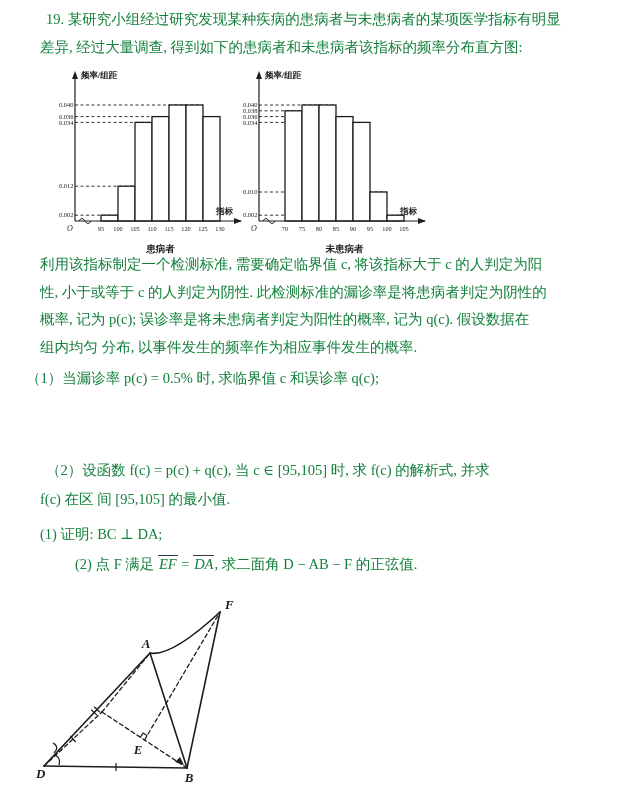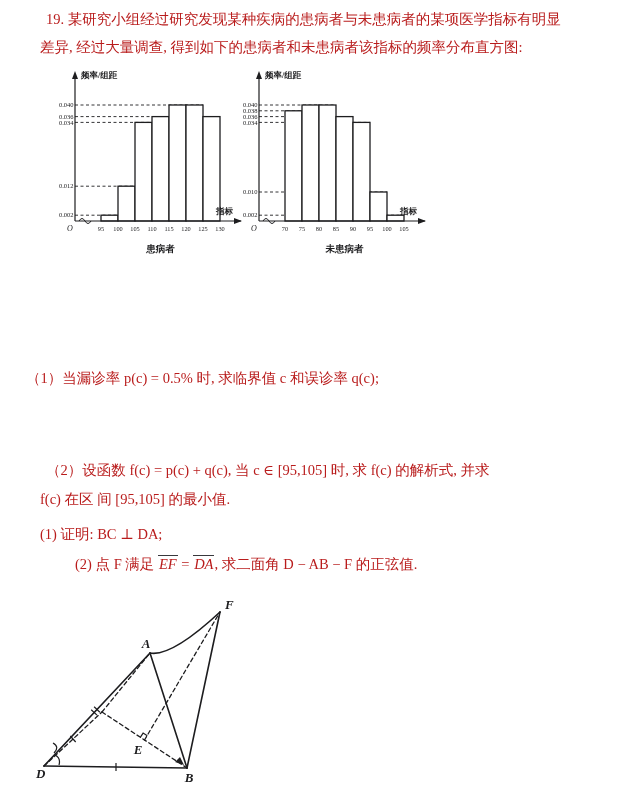--- a/index.html
+++ b/index.html
@@ -2,21 +2,21 @@
 <html><head>
 <meta charset="utf-8">
 <style>
   html,body{margin:0;padding:0;background:#e8e8e8;}
   .page{
     position:relative;
     width:641px;height:796px;
     margin:0 auto;
     background:#ffffff;
     font-family:"Liberation Serif","DejaVu Serif",serif;
-    color:#b91c1c;
+    color:#15803d;
     overflow:hidden;
   }
   .tblock{position:absolute;font-size:14.5px;line-height:27.5px;white-space:nowrap;}
   .tline{white-space:nowrap;}
   .indent1{padding-left:6px;}
   .vec{font-style:italic;border-top:1px solid #38383d;padding:0 1px;}
   svg text{font-family:"Liberation Serif","DejaVu Serif",serif;}
   .chart{position:absolute;text-align:center;}
   .figure{position:absolute;}
 </style>
@@ -98,20 +98,26 @@
         <text x="119" y="165" font-size="6.3" text-anchor="middle" fill="#1d1d1f">90</text>
         <text x="136" y="165" font-size="6.3" text-anchor="middle" fill="#1d1d1f">95</text>
         <text x="153" y="165" font-size="6.3" text-anchor="middle" fill="#1d1d1f">100</text>
         <text x="170" y="165" font-size="6.3" text-anchor="middle" fill="#1d1d1f">105</text>
         <text x="31" y="12" font-size="8.5" font-weight="bold" fill="#1d1d1f">频率/组距</text>
         <text x="166" y="148" font-size="8.5" font-weight="bold" fill="#1d1d1f">指标</text>
         <text x="17" y="165" font-size="8" font-style="italic" fill="#1d1d1f">O</text>
         <text x="110.5" y="186" font-size="9.5" font-weight="bold" text-anchor="middle" fill="#1d1d1f">未患病者</text>
       </svg></div>
 
+  <div class="tblock" style="left:40px;top:251px;">
+    <div class="tline">利用该指标制定一个检测标准, 需要确定临界值 c, 将该指标大于 c 的人判定为阳</div>
+    <div class="tline">性, 小于或等于 c 的人判定为阴性. 此检测标准的漏诊率是将患病者判定为阴性的</div>
+    <div class="tline">概率, 记为 p(c); 误诊率是将未患病者判定为阳性的概率, 记为 q(c). 假设数据在</div>
+    <div class="tline">组内均匀 分布, 以事件发生的频率作为相应事件发生的概率.</div>
+  </div>
 
   <div class="tblock" style="left:26px;top:365px;">
     <div class="tline">（1）当漏诊率 p(c) = 0.5% 时, 求临界值 c 和误诊率 q(c);</div>
   </div>
 
   <div class="tblock" style="left:40px;top:412px;line-height:28.5px;margin-top:44px;">
     <div class="tline indent1">（2）设函数 f(c) = p(c) + q(c), 当 c ∈ [95,105] 时, 求 f(c) 的解析式, 并求</div>
     <div class="tline">f(c) 在区 间 [95,105] 的最小值.</div>
   </div>
 

